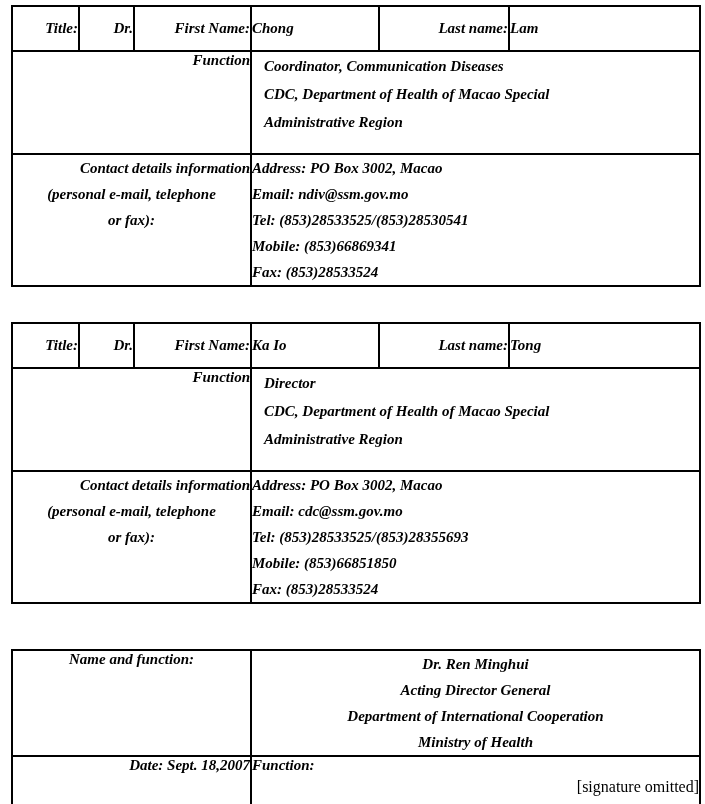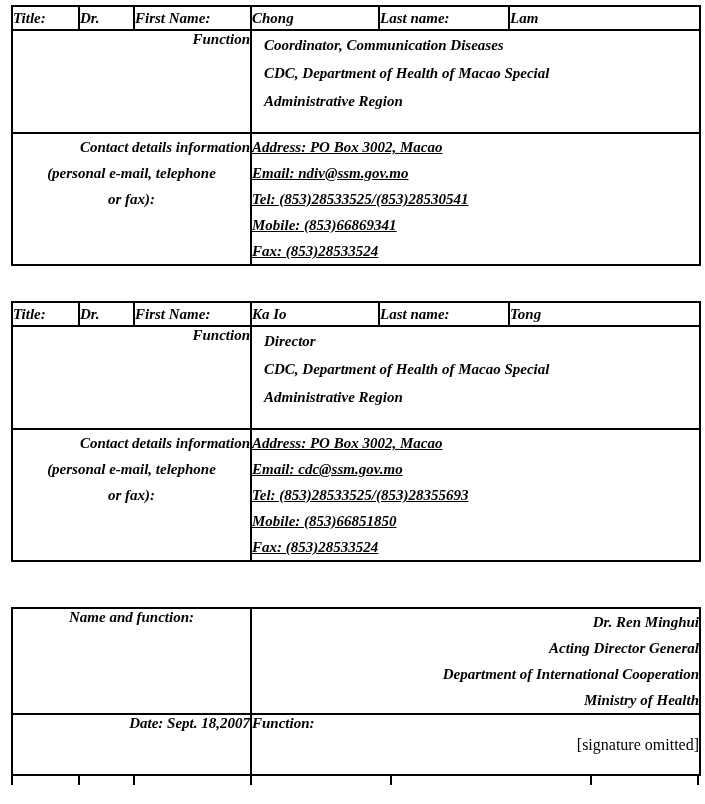--- a/index.html
+++ b/index.html
@@ -30,38 +30,38 @@
     font-size: 15px;
     padding: 0;
     overflow: hidden;
     box-sizing: border-box;
   }
   .t1 { margin-top: 5px; }
   .t2 { margin-top: 35px; }
   .t3 { margin-top: 45px; }
 
   
-  td.hc { text-align: left; vertical-align: middle; height: 24px; }
+  td.hc { text-align: right; vertical-align: middle; height: 45px; }
   td.vc { text-align: left; vertical-align: middle; padding-left: 8px; }
 
   
   td.fn-label { text-align: right; vertical-align: top; padding: 4px 7px 0 0; height: 103px; margin-top: 36px; }
   td.fn-value { text-align: left; vertical-align: top; padding: 9px 4px 0 8px; }
   td.fn-value .line { line-height: 28px; white-space: nowrap; margin-left: 12px; }
 
   
   td.ct-label { text-align: right; vertical-align: top; padding: 2px 7px 0 0; height: 132px; }
   td.ct-label .line { line-height: 26px; white-space: nowrap; }
   td.ct-label .sub { font-weight: bold; text-align: center; }
   td.ct-value { text-align: left; vertical-align: top; padding: 3px 4px 0 8px; }
-  td.ct-value .line { line-height: 26px; white-space: nowrap; text-decoration: underline; }
+  td.ct-value .line { line-height: 26px; white-space: nowrap; }
 
   
   td.nf-label { text-align: center; vertical-align: top; padding-top: 7px; height: 106px; }
-  td.nf-value { text-align: right; vertical-align: top; padding: 4px 4px 0 8px; }
+  td.nf-value { text-align: center; vertical-align: top; padding: 4px 4px 0 8px; }
   td.nf-value .line { line-height: 26px; white-space: nowrap; }
   td.date-cell { text-align: right; vertical-align: top; padding-top: 6px; height: 61px; margin-top: 32px; }
   td.sig-cell { text-align: left; vertical-align: top; padding: 6px 4px 0 8px; }
   .sig-note {
     text-align: right;
     font-weight: normal;
     font-style: normal;
     font-size: 16px;
     margin-top: 3px;
     line-height: 20px;

